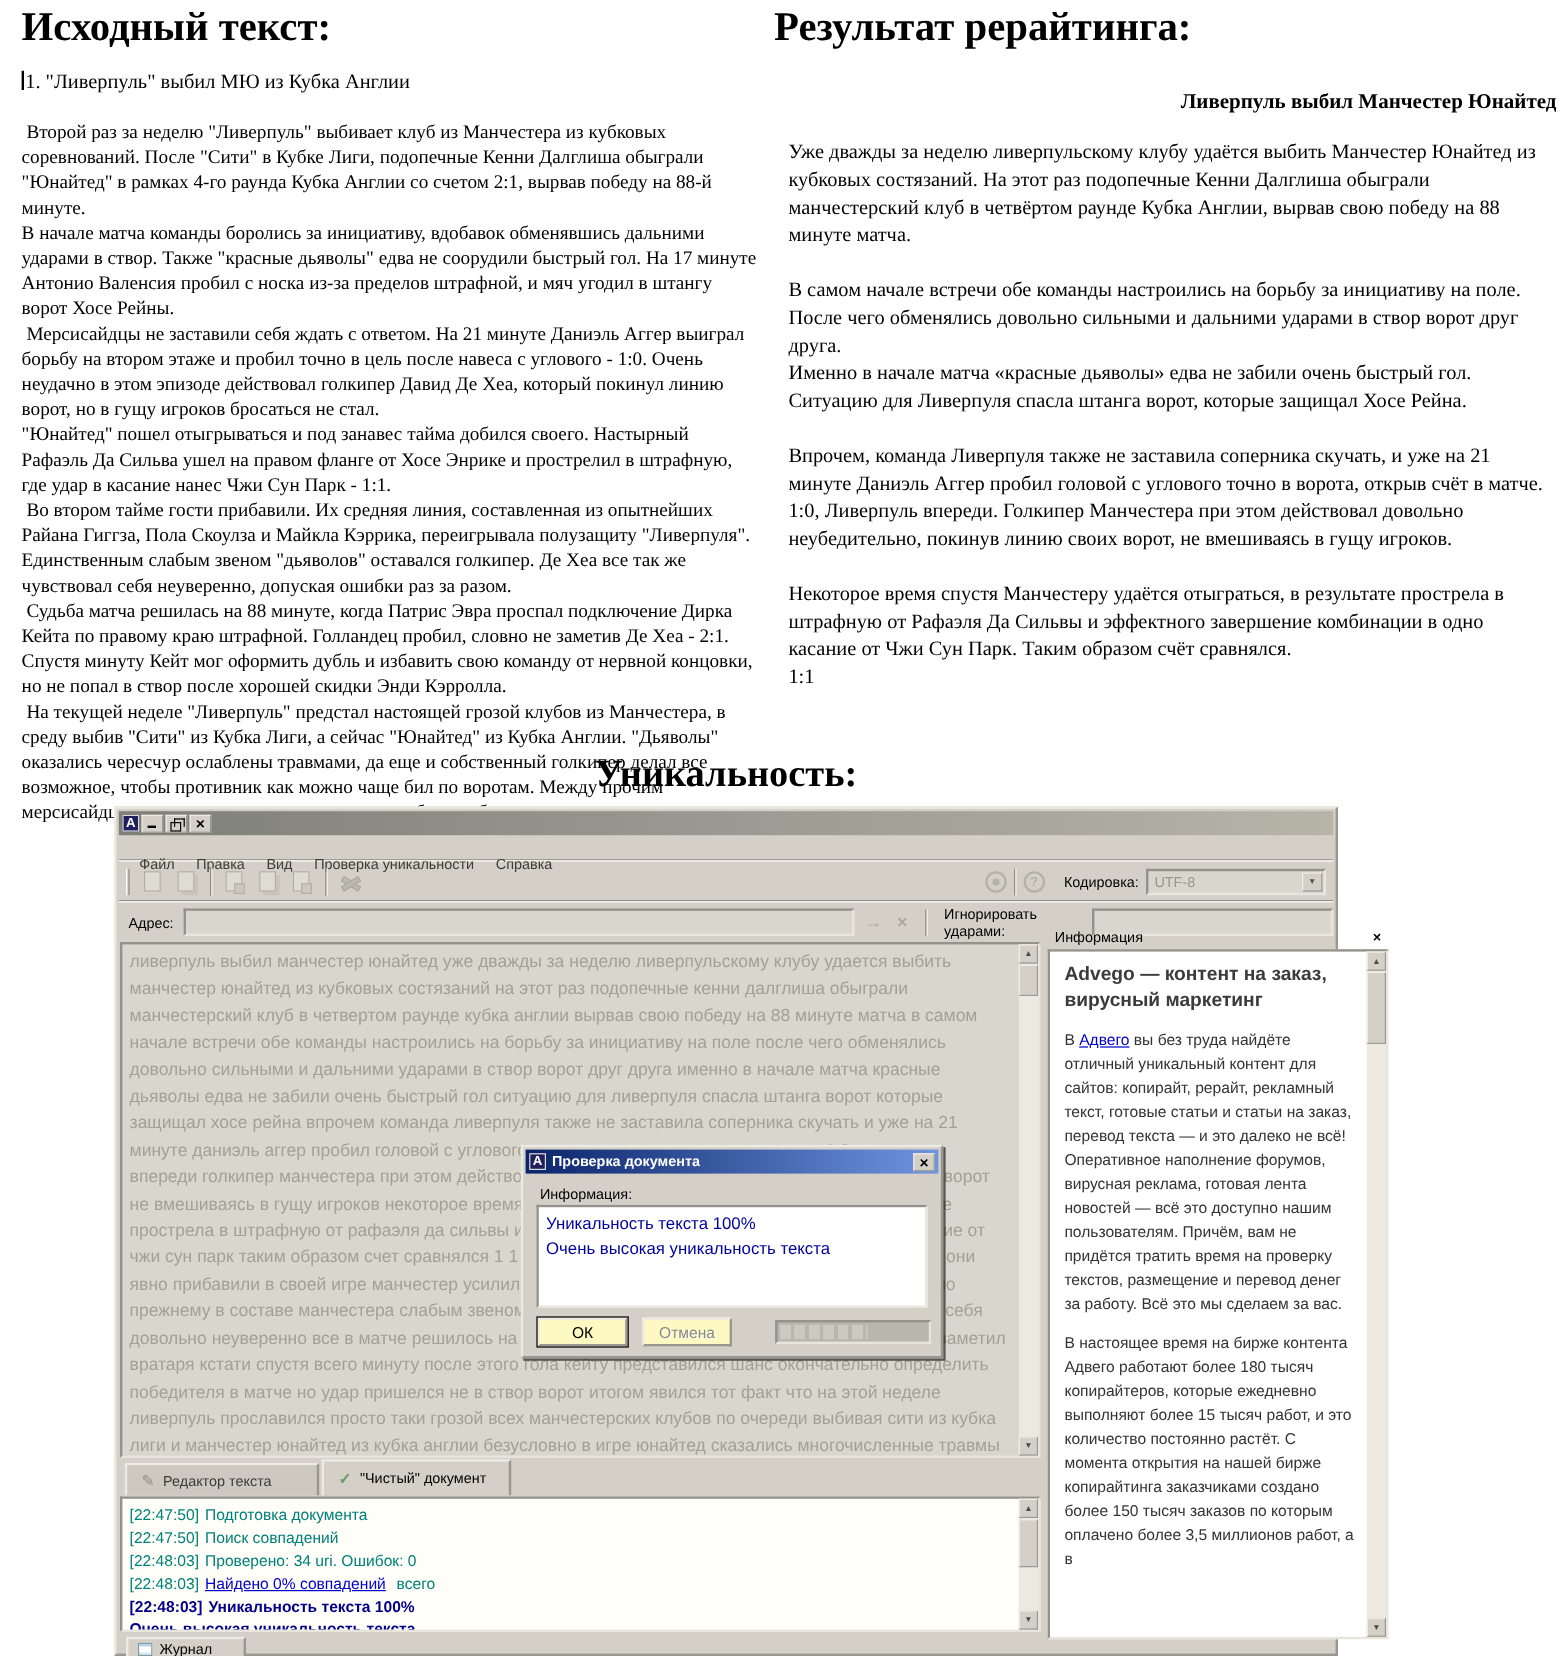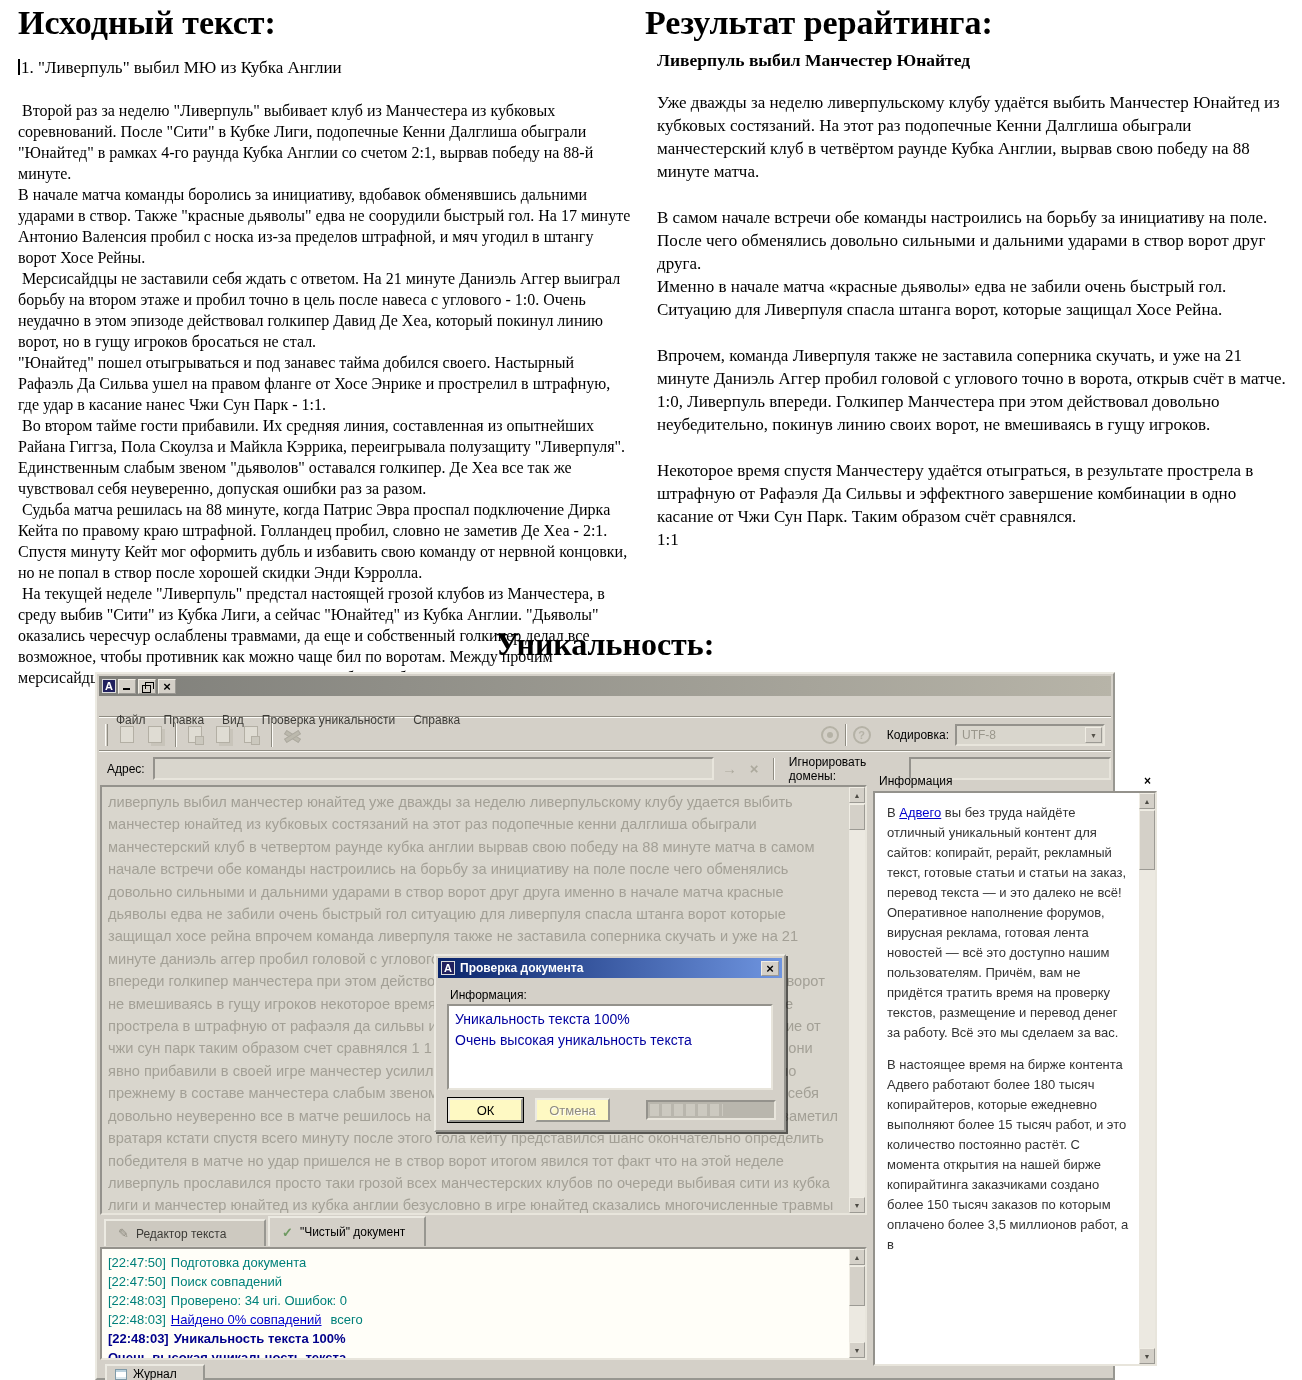--- a/index.html
+++ b/index.html
@@ -8,21 +8,21 @@
 
   
   .doc-col { position:absolute; color:#000; font-family:"Liberation Serif", serif; }
   #src-col { left:18px; top:4px; width:614px; }
   #rw-col  { left:645px; top:4px; width:652px; }
   .doc-title { font-size:34px; font-weight:bold; letter-spacing:0; }
   #src-heading { margin-top:16px; font-size:17px; white-space:pre-wrap; }
   .caret { display:inline-block; width:2px; height:16px; background:#000; vertical-align:-2px; margin-right:1px; }
   #src-body { margin-top:22px; font-size:16px; line-height:21px; }
   #src-body p { white-space:pre-wrap; }
-  #rw-heading { margin-top:8px; margin-left:12px; font-size:17.5px; font-weight:bold; }
+  #rw-heading { margin-top:32px; margin-left:12px; font-size:17.5px; font-weight:bold;text-align:right; }
   #rw-body { margin-top:20px; margin-left:12px; font-size:17px; line-height:23px; }
   #rw-body p { white-space:pre-wrap; margin-bottom:23px; }
 
   #uniq-title { position:absolute; left:95px; top:626px; width:1020px; text-align:center;
     font-family:"Liberation Serif", serif; font-size:32px; font-weight:bold; }
 
   
   .win { background:#d4d0c8; }
   .flat-sep { width:2px; border-left:1px solid #8f8c82; border-right:1px solid #fdfcf8; height:22px; }
 
@@ -228,40 +228,41 @@
       </span>
     </span>
   </div>
 
   <div id="addr-row">
     <span id="addr-label">Адрес:</span>
     <input id="addr-input" value="" style="">
     <span class="addr-btn">→</span>
     <span class="addr-btn">×</span>
     <span class="flat-sep" style="margin-left:10px;"></span>
-    <span id="ignore-label">Игнорировать домены:</span>
+    <span id="ignore-label">Игнорировать ударами:</span>
     <input id="ignore-input" value="" style="">
   </div>
 
   <div id="editor">
     <div id="editor-text">ливерпуль выбил манчестер юнайтед уже дважды за неделю ливерпульскому клубу удается выбить манчестер юнайтед из кубковых состязаний на этот раз подопечные кенни далглиша обыграли манчестерский клуб в четвертом раунде кубка англии вырвав свою победу на 88 минуте матча в самом начале встречи обе команды настроились на борьбу за инициативу на поле после чего обменялись довольно сильными и дальними ударами в створ ворот друг друга именно в начале матча красные дьяволы едва не забили очень быстрый гол ситуацию для ливерпуля спасла штанга ворот которые защищал хосе рейна впрочем команда ливерпуля также не заставила соперника скучать и уже на 21 минуте даниэль аггер пробил головой с углового точно в ворота открыв счет в матче 1 0 ливерпуль впереди голкипер манчестера при этом действовал довольно неубедительно покинув линию своих ворот не вмешиваясь в гущу игроков некоторое время спустя манчестеру удается отыграться в результате прострела в штрафную от рафаэля да сильвы и эффектного завершения комбинации в одно касание от чжи сун парк таким образом счет сравнялся 1 1 во втором тайме у гостей добавилось свежих сил и они явно прибавили в своей игре манчестер усилили опытнейшие райан гаггз и майкл кэррика однако по прежнему в составе манчестера слабым звеном оставался голкипер де хеа он все еще чувствовал себя довольно неуверенно все в матче решилось на 88 минуте когда дирк кейт пробил так как будто не заметил вратаря кстати спустя всего минуту после этого гола кейту представился шанс окончательно определить победителя в матче но удар пришелся не в створ ворот итогом явился тот факт что на этой неделе ливерпуль прославился просто таки грозой всех манчестерских клубов по очереди выбивая сити из кубка лиги и манчестер юнайтед из кубка англии безусловно в игре юнайтед сказались многочисленные травмы в команде и неважная игра голкипера мерсисайдцы между тем сохраняют все</div>
     <div class="vscroll">
       <span class="up"></span>
       <span class="thumb" style="top:17px;height:26px;"></span>
       <span class="down"></span>
     </div>
   </div>
 
   <div id="info-panel">
     <div id="info-header">
       <span>Информация</span>
       <span id="info-close">×</span>
     </div>
     <div id="info-body">
       <div id="info-content">
+        <h3>Advego — контент на заказ, вирусный маркетинг</h3>
         <p><span>В </span><a class="lnk">Адвего</a><span> вы без труда найдёте отличный уникальный контент для сайтов: копирайт, рерайт, рекламный текст, готовые статьи и статьи на заказ, перевод текста — и это далеко не всё! Оперативное наполнение форумов, вирусная реклама, готовая лента новостей — всё это доступно нашим пользователям. Причём, вам не придётся тратить время на проверку текстов, размещение и перевод денег за работу. Всё это мы сделаем за вас.</span></p>
         <p><span>В настоящее время на бирже контента Адвего работают более 180 тысяч копирайтеров, которые ежедневно выполняют более 15 тысяч работ, и это количество постоянно растёт. С момента открытия на нашей бирже копирайтинга заказчиками создано более 150 тысяч заказов по которым оплачено более 3,5 миллионов работ, а в </span></p>
 
       </div>
       <div class="vscroll" style="right:0;top:0;bottom:0;">
         <span class="up"></span>
         <span class="thumb" style="top:17px;height:60px;"></span>
         <span class="down"></span>
       </div>
     </div>

